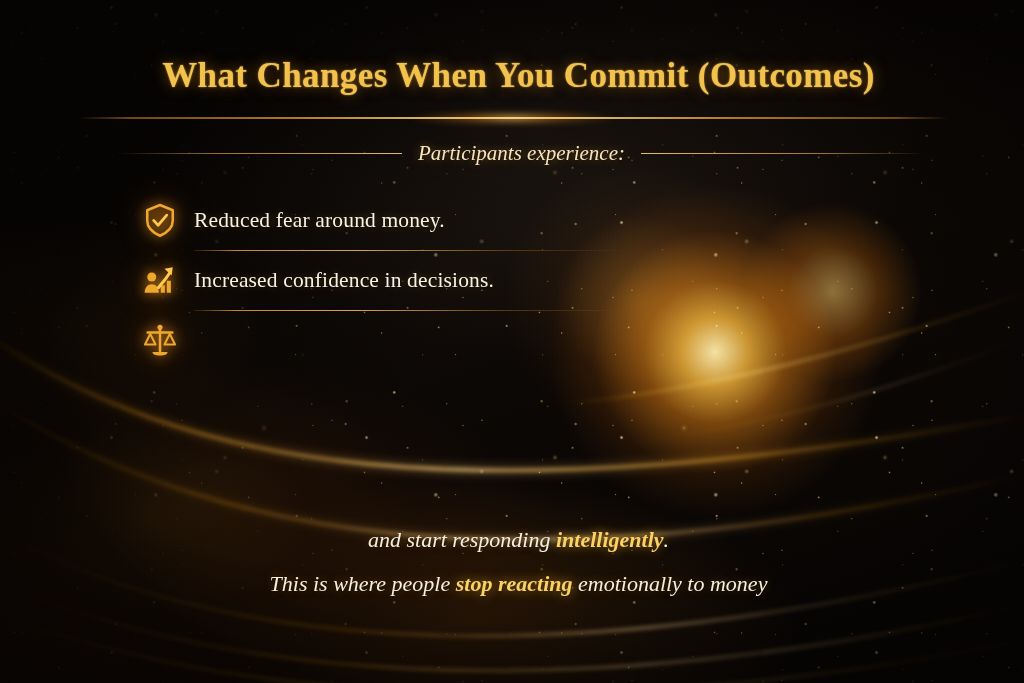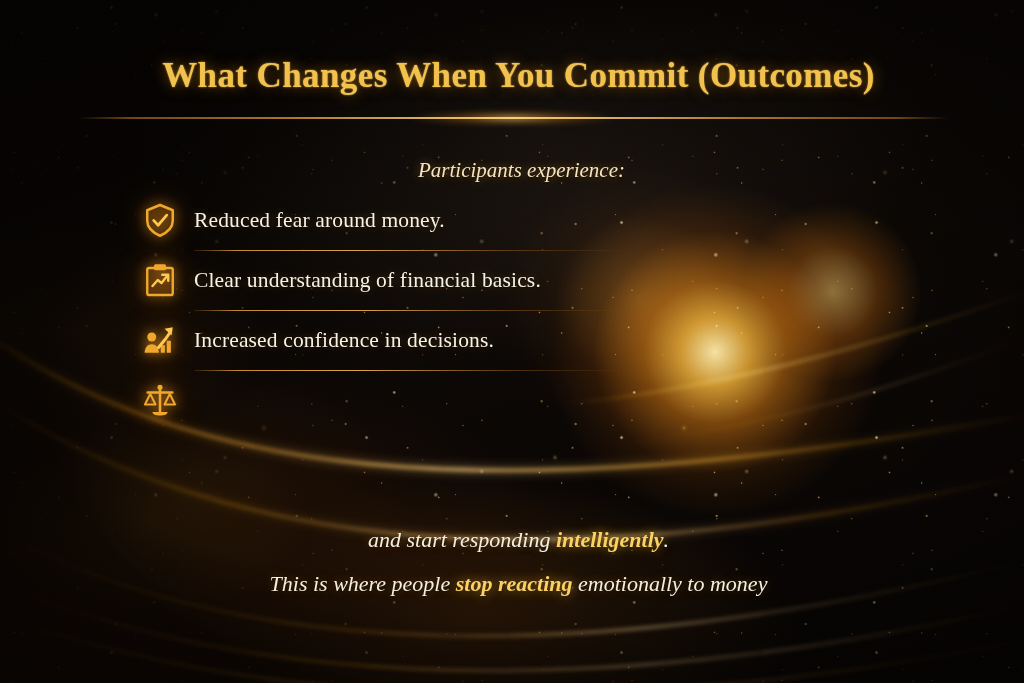--- a/index.html
+++ b/index.html
@@ -168,21 +168,20 @@
   }
 
   .subhead-row {
     position: absolute;
     top: 141px;
     left: 118px;
     right: 112px;
     display: flex;
     align-items: center;
     gap: 16px;
-    flex-direction: column;
   }
   .subhead-rule {
     flex: 1 1 auto;
     height: 1px;
   }
   .subhead-rule.left {
     background: linear-gradient(to right, rgba(180,118,30,0.0) 0%, rgba(206,146,52,0.75) 35%, rgba(240,196,104,0.95) 100%);
   }
   .subhead-rule.right {
     background: linear-gradient(to left, rgba(180,118,30,0.0) 0%, rgba(206,146,52,0.75) 35%, rgba(240,196,104,0.95) 100%);
@@ -342,31 +341,20 @@
       <div class="outcome-row">
         <span class="outcome-icon">
           <svg viewBox="0 0 48 48" fill="none">
             <path d="M24 4 L41 11 V25 C41 34 33 41 24 45 C15 41 7 34 7 25 V11 Z" stroke="#f0a82c" stroke-width="3.4" stroke-linejoin="round" fill="rgba(120,62,4,0.18)"></path>
             <path d="M15.5 24.5 L21.5 31 L33 17.5" stroke="#ffc84e" stroke-width="3.6" stroke-linecap="round" stroke-linejoin="round" fill="none"></path>
           </svg>
         </span>
         <span class="outcome-text">Reduced fear around money.</span>
       </div>
 
-      <div class="outcome-row">
-        <span class="outcome-icon">
-          <svg viewBox="0 0 48 48" fill="none">
-            <rect x="7" y="8" width="34" height="36" rx="2.5" stroke="#f0a82c" stroke-width="3.2" fill="rgba(120,62,4,0.15)"></rect>
-            <rect x="16" y="3" width="16" height="8" rx="2" fill="#f0a82c"></rect>
-            <path d="M14 32 L21 24 L26 28 L34 18" stroke="#ffc84e" stroke-width="3.2" stroke-linecap="round" stroke-linejoin="round" fill="none"></path>
-            <path d="M27 17 H35 V25" stroke="#ffc84e" stroke-width="3.2" stroke-linecap="round" stroke-linejoin="round" fill="none"></path>
-          </svg>
-        </span>
-        <span class="outcome-text">Clear understanding of financial basics.</span>
-      </div>
 
       <div class="outcome-row">
         <span class="outcome-icon">
           <svg viewBox="0 0 48 48" fill="none">
             <circle cx="13" cy="20" r="6" fill="#f0a82c"></circle>
             <path d="M3.5 41 C3.5 33.5 7.8 29.5 13 29.5 C18.2 29.5 22.5 33.5 22.5 41 Z" fill="#f0a82c"></path>
             <rect x="25" y="31" width="5.5" height="10" fill="#f0a82c"></rect>
             <rect x="33" y="25" width="5.5" height="16" fill="#f0a82c"></rect>
             <path d="M22 34 L31 23 L38 13" stroke="#ffc84e" stroke-width="4" stroke-linecap="round" fill="none"></path>
             <path d="M30 9 L41 7 L39.5 18 Z" fill="#ffc84e"></path>

